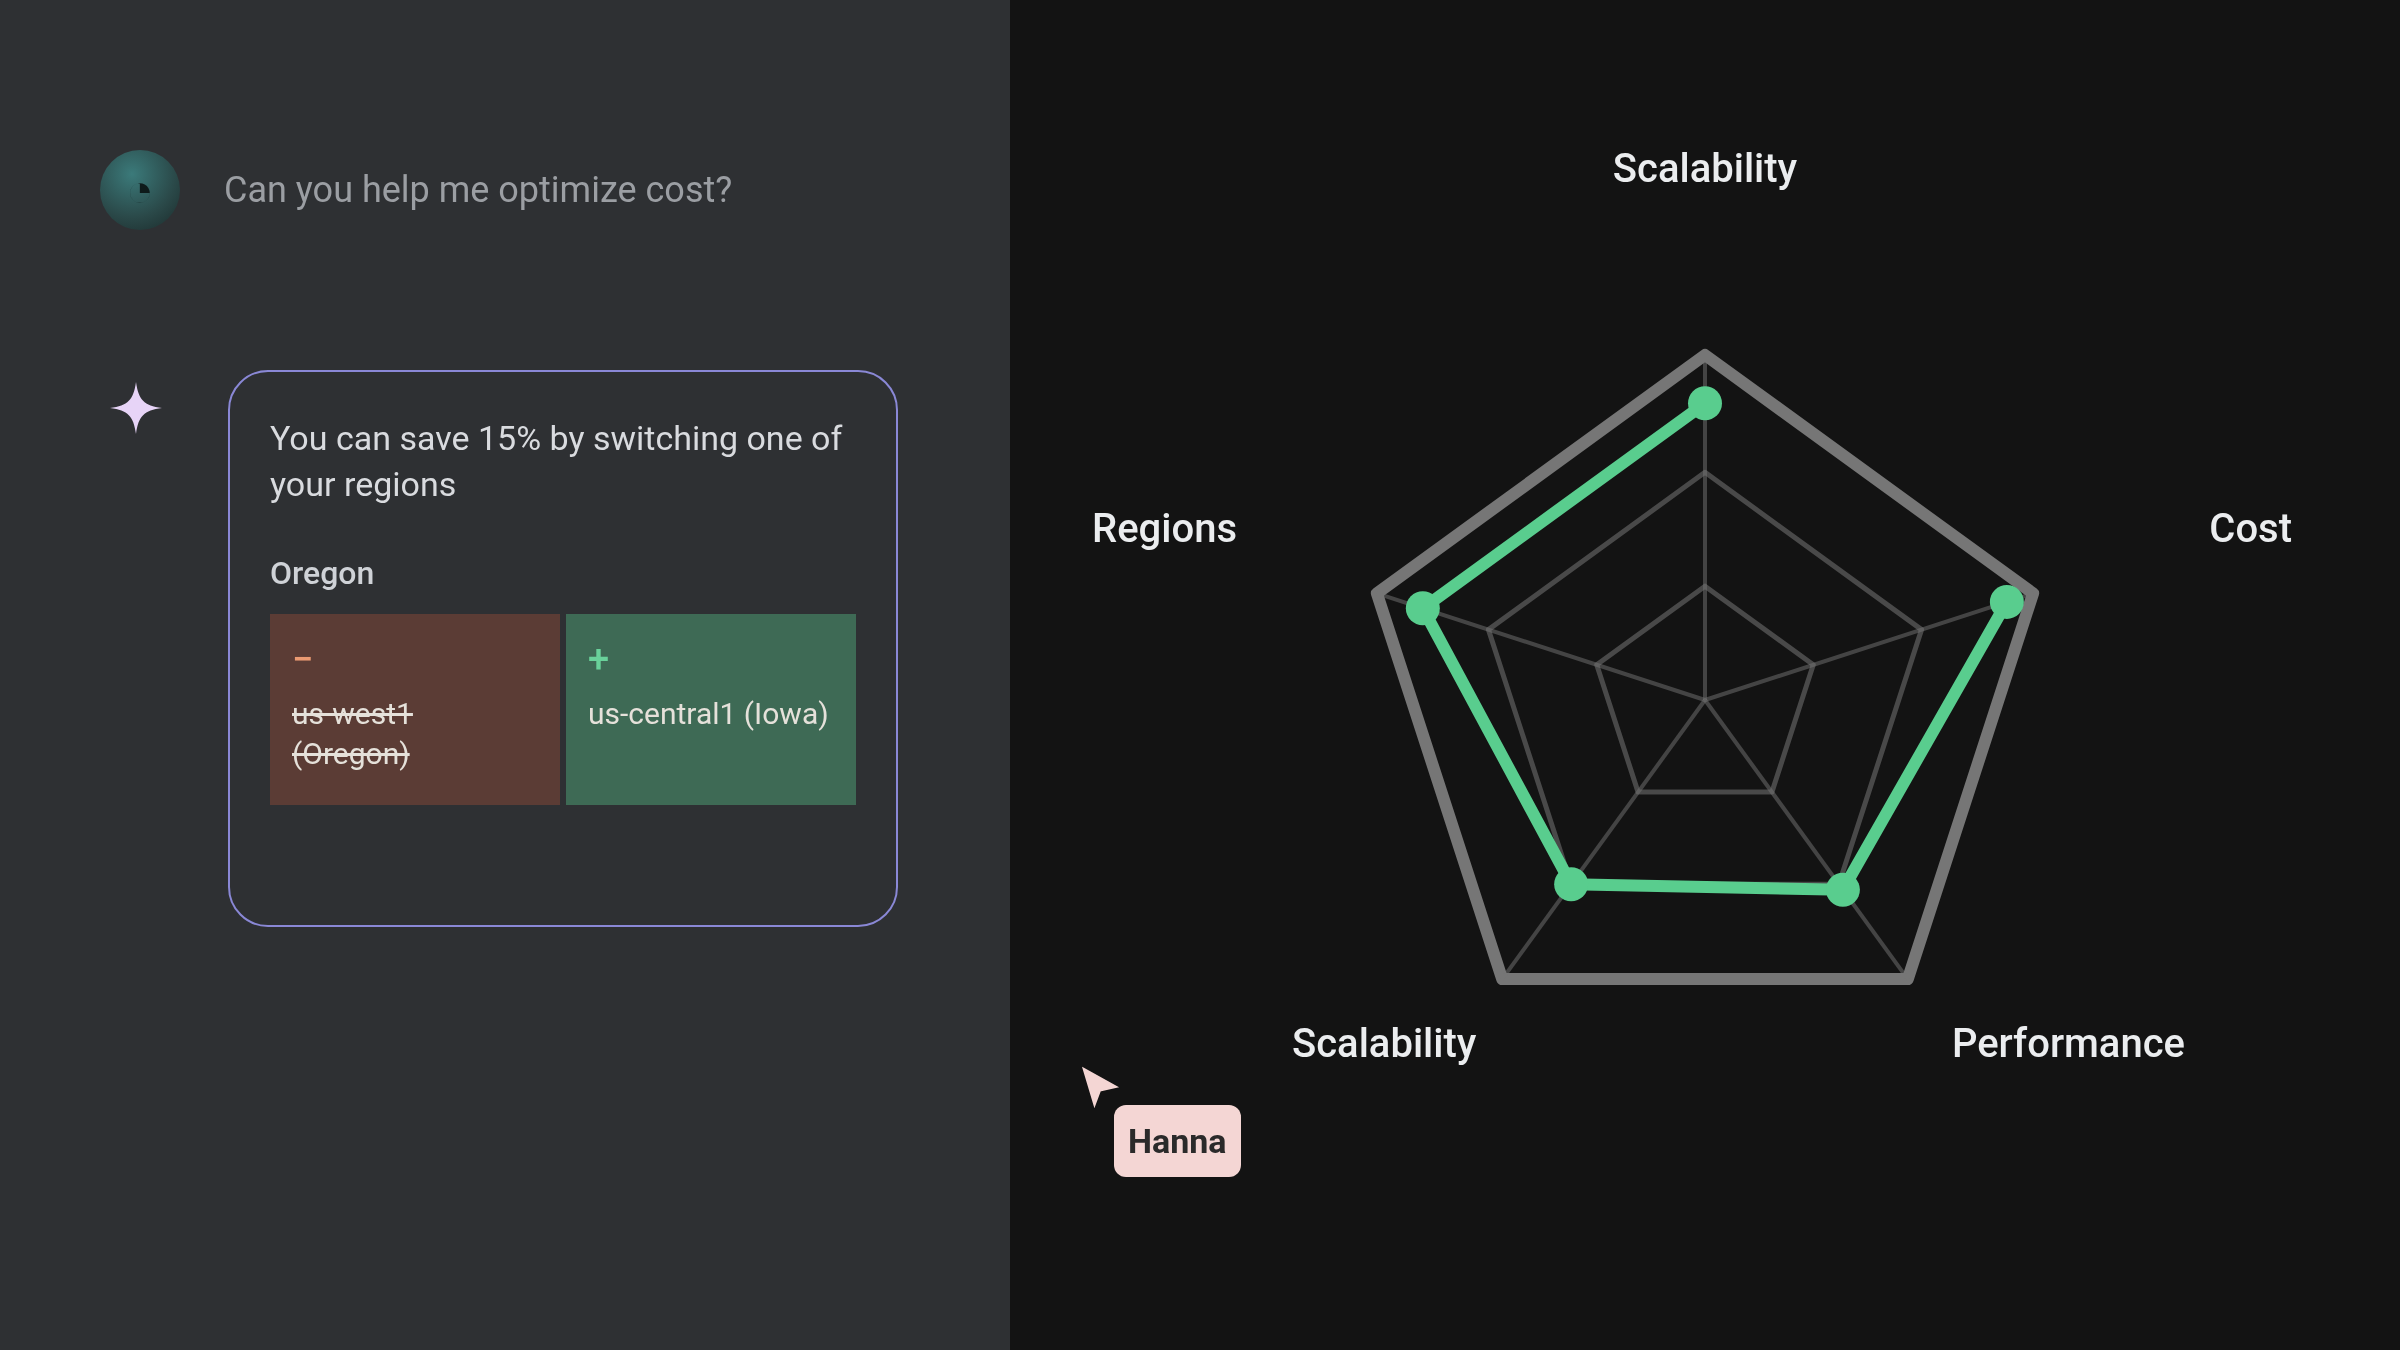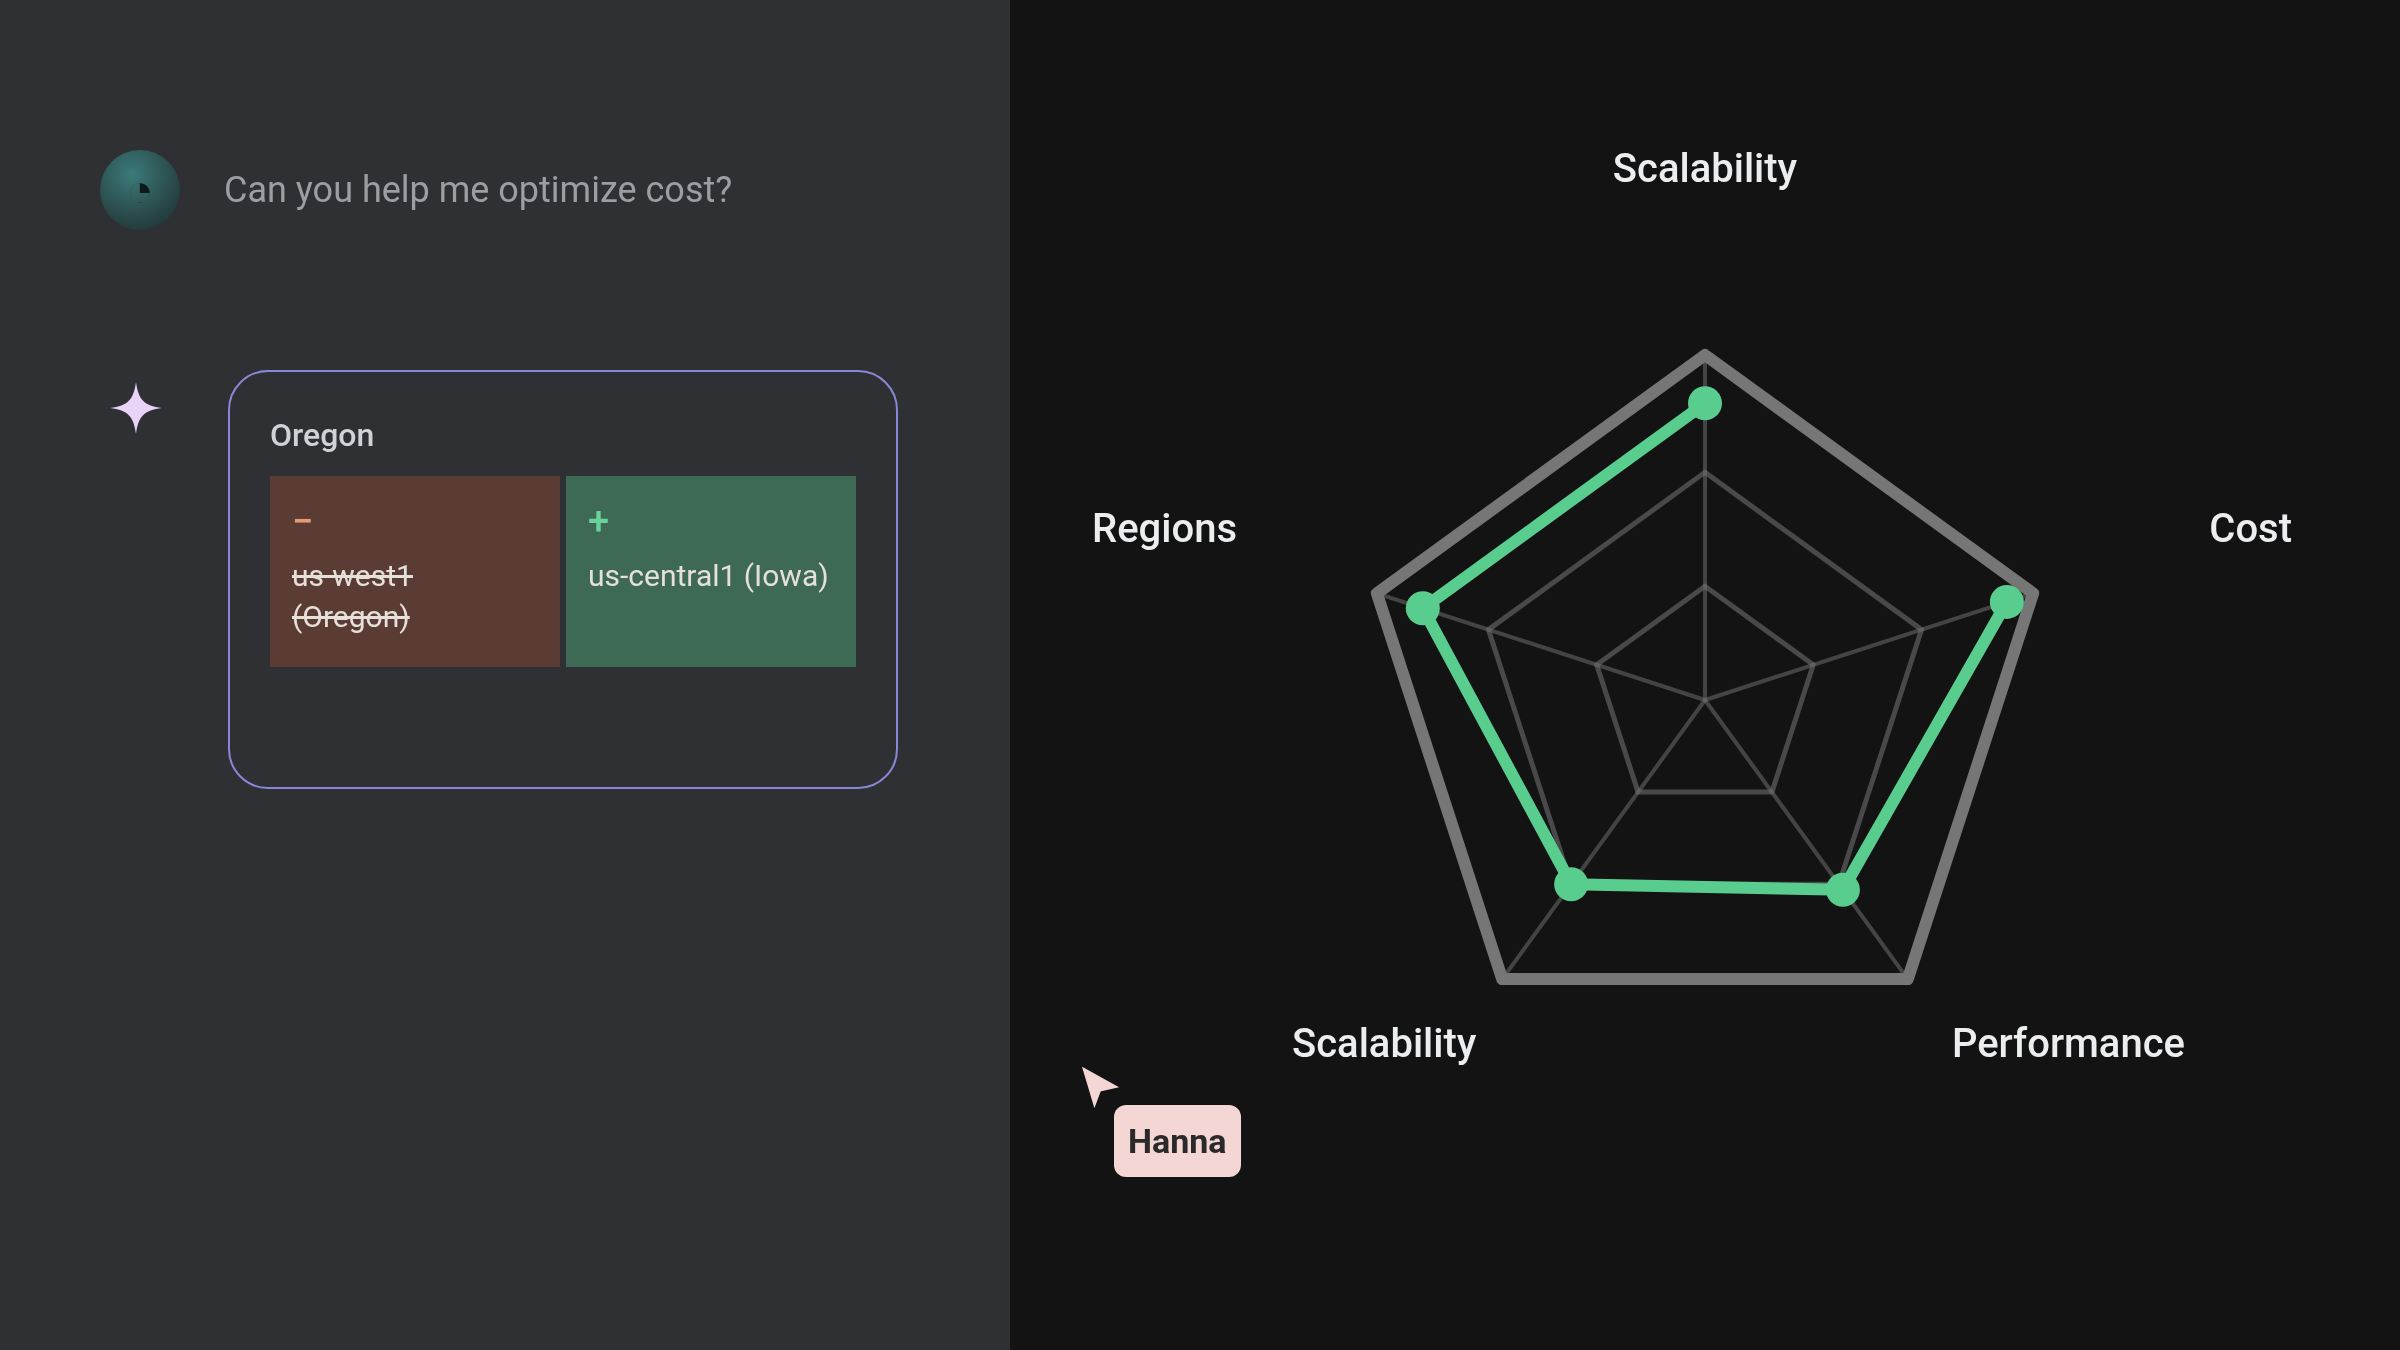--- a/index.html
+++ b/index.html
@@ -171,20 +171,21 @@
       <div class="user-text">Can you help me optimize cost?</div>
     </div>
 
     <span class="spark-icon">
       <svg viewBox="0 0 100 100" width="52" height="52">
         <path d="M50 0 C55 35 65 45 100 50 C65 55 55 65 50 100 C45 65 35 55 0 50 C35 45 45 35 50 0 Z" fill="#e7d4f7"></path>
       </svg>
     </span>
 
     <div class="card">
+      <p class="card-msg">You can save 15% by switching one of your regions</p>
 
       <p class="card-sub">Oregon</p>
 
       <div class="regions">
         <div class="region-tile region-remove">
           <div class="tile-icon minus">−</div>
           <div class="tile-label strike">us-west1 (Oregon)</div>
         </div>
         <div class="region-tile region-add">
           <div class="tile-icon plus">+</div>

